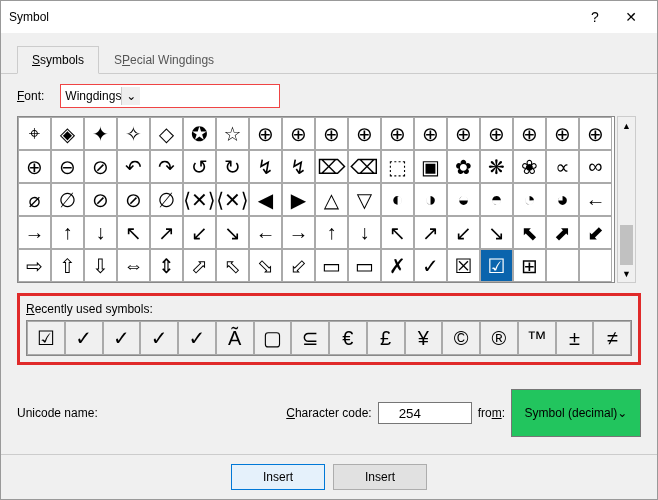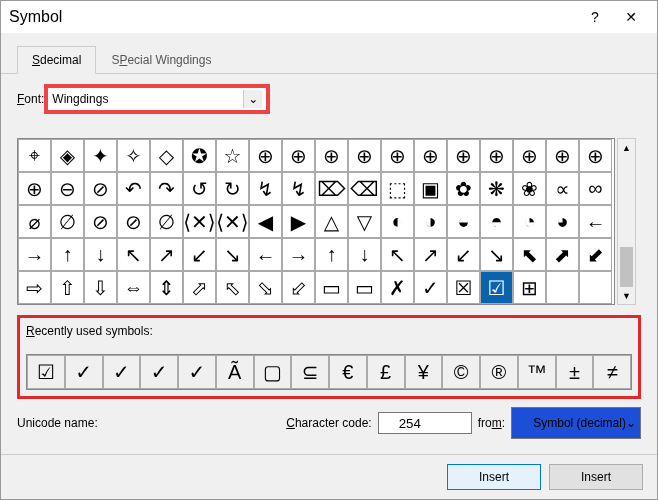--- a/index.html
+++ b/index.html
@@ -1,64 +1,64 @@
 <!DOCTYPE html>
 <html><head>
 <meta charset="utf-8">
 <style>
 body{margin:0;font-family:"Segoe UI",Arial,sans-serif;font-size:12px;background:#fff;color:#000}
 .dialog{width:658px;height:500px;background:#f0f0f0;border:1px solid #999;box-sizing:border-box;position:relative}
 .titlebar{height:32px;display:flex;align-items:center;padding:0 8px;background:#fff}
-.titlebar .title{flex:1;font-size:16px}
+.titlebar .title{flex:1;font-size:12px}
 .titlebar .btn{width:36px;height:28px;display:flex;align-items:center;justify-content:center;font-size:14px}
 .tabs{display:flex;padding:12px 16px 0 16px;border-bottom:1px solid #ccc;background:#f0f0f0}
 .tab{padding:6px 14px;font-size:12px;border:1px solid transparent;position:relative;top:1px}
 .tab.active{background:#f0f0f0;border:1px solid #ccc;border-bottom:1px solid #f0f0f0}
 .tab.inactive{color:#555}
 .underline-letter{text-decoration:underline}
 .body{padding:10px 16px 0 16px}
-.fontrow{display:flex;align-items:center;gap:0;margin-bottom:24px}
-.font-select{width:210px;height:22px;display:flex;align-items:center;justify-content:space-between;border:4px solid #ef4444;background:#fff;padding:0 4px}
+.fontrow{display:flex;align-items:center;gap:16px;margin-bottom:8px}
+.font-select{width:210px;height:22px;display:flex;align-items:center;border:1px solid #ef4444;background:#fff;padding:0 4px}
 .font-select .chev{width:18px;height:18px;border-left:1px solid #ccc;display:flex;align-items:center;justify-content:center;background:#efefef}
 .grid-wrap{display:flex;gap:2px}
 .grid{border:1px solid #888;background:#fff;width:596px}
 .grid-row{display:flex}
 .grid-cell{width:33px;height:33px;border:0.5px solid #aaa;display:flex;align-items:center;justify-content:center;font-size:20px;box-sizing:border-box}
 .grid-cell.selected{background:#0a64ad;color:#fff}
 .scrollbar{width:17px;background:#f0f0f0;border:1px solid #ccc;display:flex;flex-direction:column}
 .scroll-btn{height:17px;display:flex;align-items:center;justify-content:center;font-size:9px;background:#f0f0f0}
 .scroll-thumb{flex:0 0 40px;background:#c1c1c1;margin:0 2px;margin-top:auto}
 .recent-box{border:3px solid #e02a2a;padding:6px;margin-top:10px}
-.recent-label{font-size:12px;margin-bottom:16px}
+.recent-label{font-size:12px;margin-bottom:4px}
 .recent-grid{display:flex;border:1px solid #888}
 .recent-cell{width:38px;height:34px;border:0.5px solid #aaa;display:flex;align-items:center;justify-content:center;font-size:20px;box-sizing:border-box;font-family:Arial,sans-serif}
-.info-row{display:flex;align-items:center;gap:6px;margin-top:8px;flex-wrap:wrap}
+.info-row{display:flex;align-items:center;gap:6px;margin-top:24px;flex-wrap:wrap}
 .info-left{flex:1}
 .charcode-input{width:52px;height:20px;border:1px solid #767676;background:#fff;padding:0 20px}
-.from-select{width:120px;height:22px;border:1px solid #767676;background:#1d4ed8;display:flex;align-items:center;justify-content:flex-end;padding:4px 4px}
-.footer{position:absolute;bottom:0;left:0;right:0;height:44px;border-top:1px solid #ccc;display:flex;align-items:center;justify-content:flex-end;gap:8px;padding:0 14px;background:#f0f0f0}
+.from-select{width:120px;height:22px;border:1px solid #767676;background:#22c55e;display:flex;align-items:center;justify-content:center;padding:12px 4px}
+.footer{position:absolute;bottom:0;left:0;right:0;height:44px;border-top:1px solid #ccc;display:flex;align-items:center;justify-content:center;gap:8px;padding:0 14px;background:#f0f0f0}
 .push-btn{width:92px;height:24px;border:1px solid #adadad;background:#e1e1e1;display:flex;align-items:center;justify-content:center}
 .push-btn.primary{border:1px solid #0078d7;background:#e5f1fb}
 </style>
 </head>
 <body>
 
 <div class="dialog">
   <div class="titlebar">
     <span class="title">Symbol</span>
     <div class="btn">
         <span>?</span>
       </div>
     <div class="btn">
         <span>✕</span>
       </div>
   </div>
 
   <div class="tabs">
-    <div class="tab active"><span class="underline-letter">S</span><span>decimal</span></div>
+    <div class="tab active"><span class="underline-letter">S</span><span>symbols</span></div>
     <div class="tab inactive"><span>S</span><span class="underline-letter">P</span><span>ecial Wingdings</span></div>
   </div>
 
   <div class="body">
     <div class="fontrow">
       <span><span class="underline-letter">F</span><span>ont:</span></span>
       <div class="font-select">
         <span>Wingdings</span>
         <span class="chev">⌄</span>
       </div>

